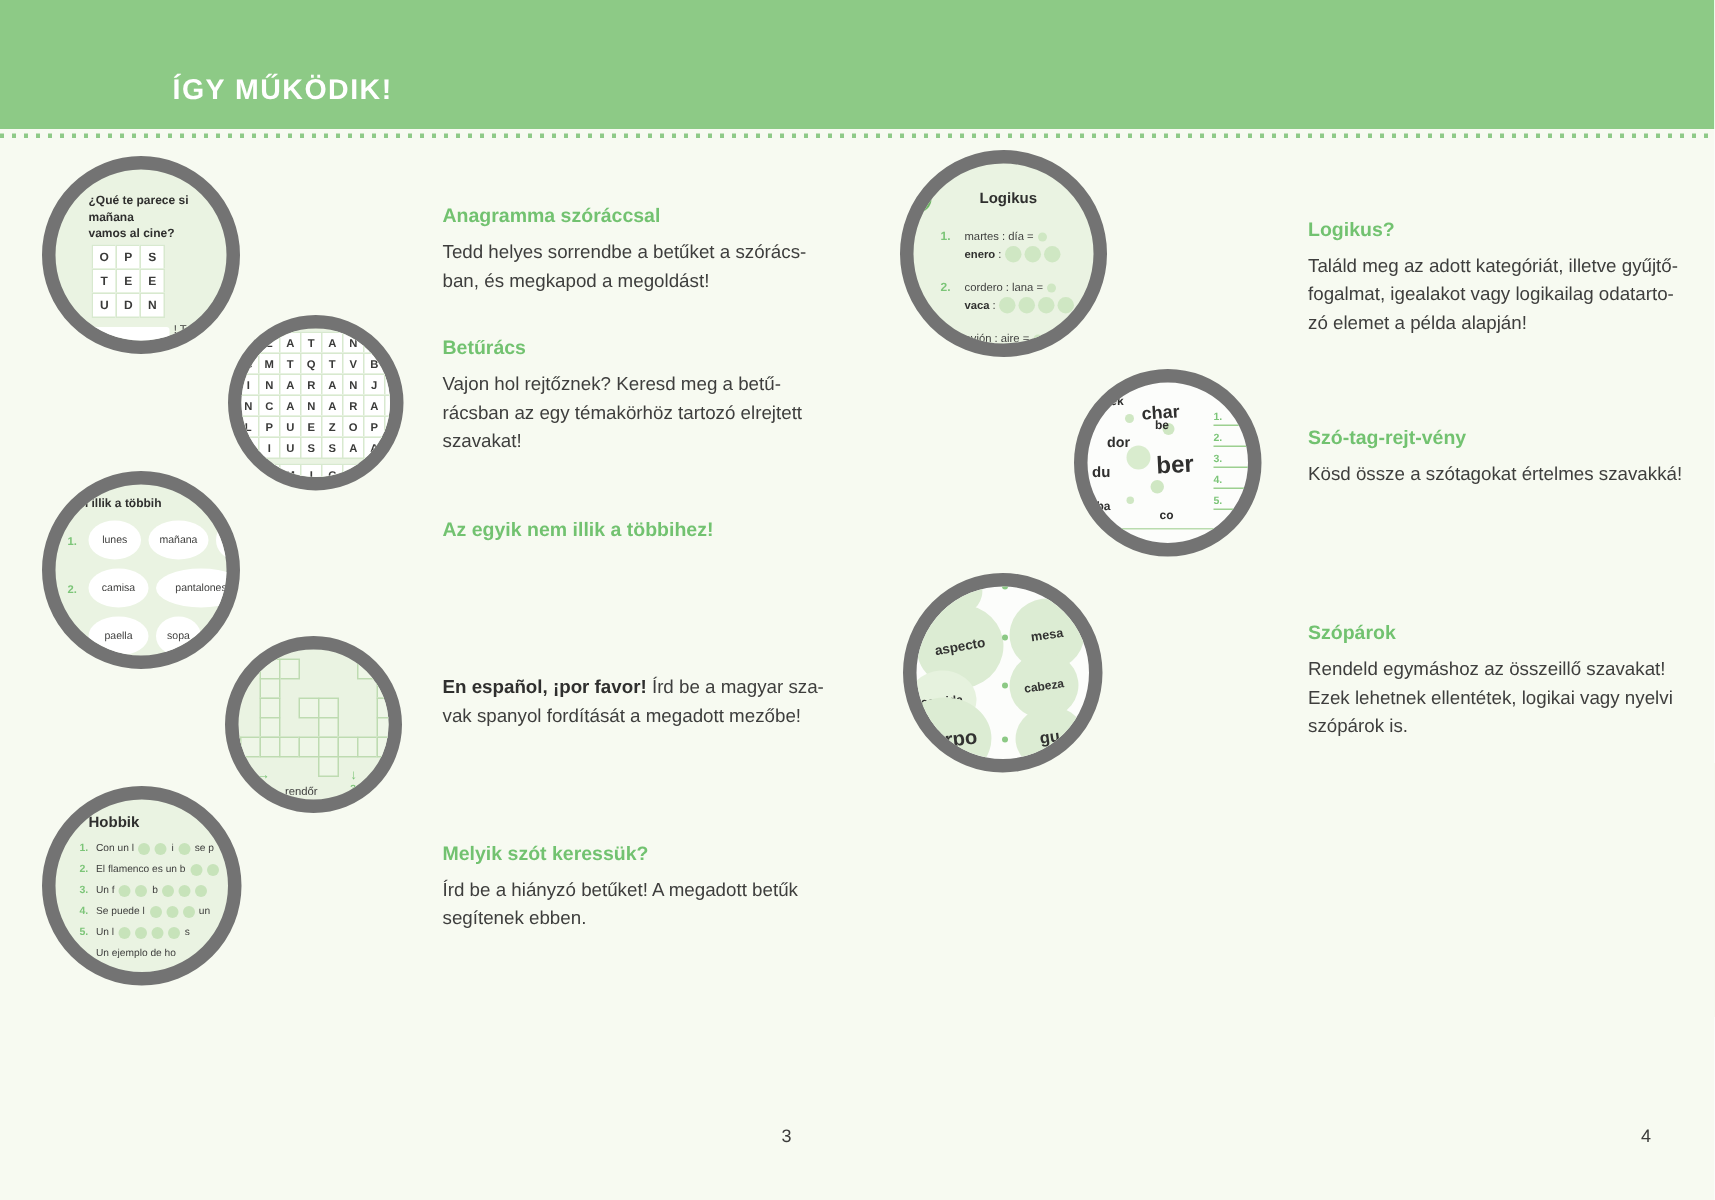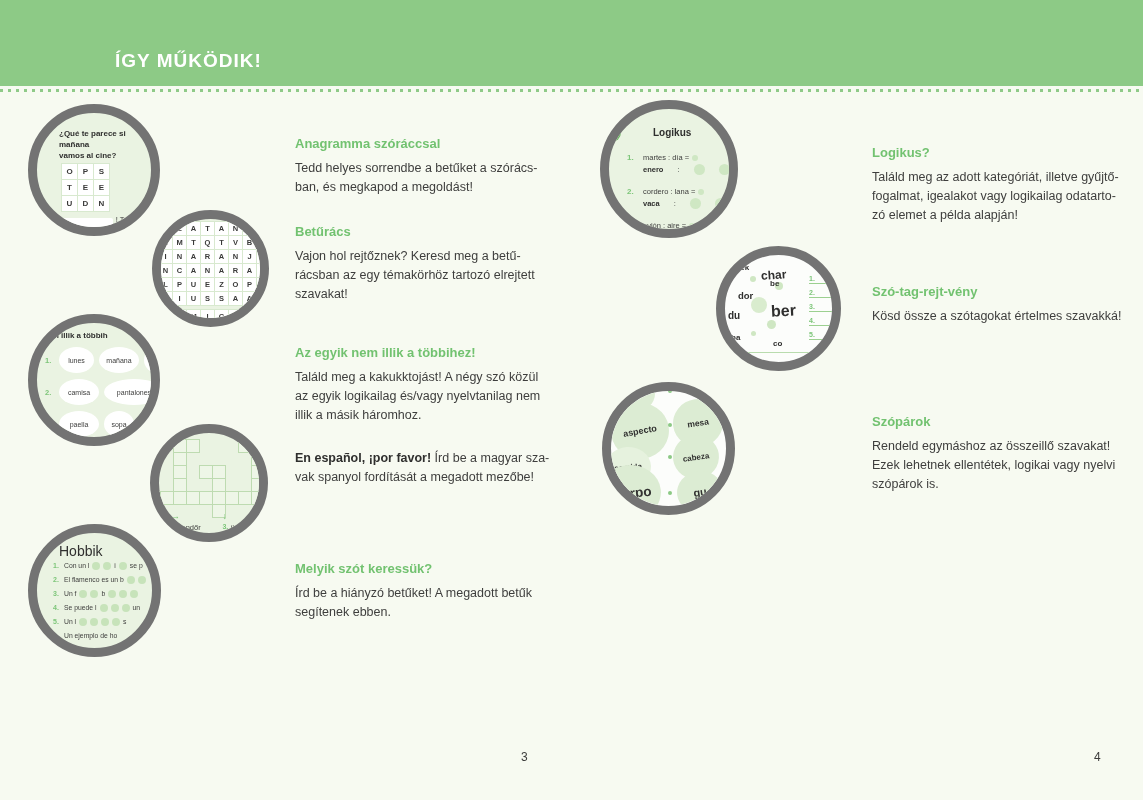--- a/index.html
+++ b/index.html
@@ -56,44 +56,44 @@
         justify-content:center;font-size:7px;color:#3e3e3d;flex:none;}
   
   .c4{left:150px;top:424px;width:118px;height:118px;}
   .cw-grid{position:absolute;left:-12px;top:6px;}
   .cw-row{white-space:nowrap;line-height:0;}
   .cw-cell{display:inline-block;width:12px;height:12px;margin:0 -1px -1px 0;
         border:1px solid transparent;}
   .cw-cell.on{background:#eef6e7;border-color:#bedbb1;}
   .cw-lists{position:absolute;left:12px;top:78px;display:flex;gap:18px;}
   .cw-arrow{font-size:9px;color:#7cc578;font-weight:bold;line-height:10px;}
-  .cwl-row{display:flex;gap:1px;margin-top:2px;}
+  .cwl-row{display:flex;gap:12px;margin-top:2px;}
   .cwl-num{font-size:7px;font-weight:bold;color:#7cc578;min-width:7px;}
   .cwl-word{font-size:7.5px;color:#3e3e3d;}
   
   .c5{left:28px;top:524px;width:133px;height:133px;}
-  .c5-title{position:absolute;left:22px;top:10px;font-size:14px;font-weight:normal;color:#2f2f2e;}
+  .c5-title{position:absolute;left:22px;top:10px;font-size:10px;font-weight:bold;color:#2f2f2e;}
   .hb-rows{position:absolute;left:0;top:28px;width:160px;}
   .hb-row{display:flex;align-items:center;gap:3px;padding-left:16px;margin-bottom:5px;height:9px;}
   .hb-num{width:8px;font-size:7px;font-weight:bold;color:#7cc578;flex:none;}
   .hb-txt{font-size:6.8px;color:#3e3e3d;white-space:nowrap;}
   .hb-dot{width:8px;height:8px;border-radius:50%;background:#c7e3ba;flex:none;}
   
   .c6{left:600px;top:100px;width:138px;height:138px;}
   .c6-title{position:absolute;left:44px;top:18px;font-size:10px;font-weight:bold;color:#2f2f2e;}
   .c6-badge{position:absolute;left:-7px;top:14px;width:19px;height:19px;border-radius:50%;
         background:#6fb566;}
   .c6-badge:after{content:"";position:absolute;left:3px;top:3px;width:9px;height:9px;
         border-radius:50% 0 50% 50%;background:#a8d69e;}
   .lgc-items{position:absolute;left:18px;top:44px;}
   .lgc-item{display:flex;gap:6px;margin-bottom:12px;}
   .lgc-num{font-size:8px;font-weight:bold;color:#7cc578;width:10px;}
   .lgc-l1{font-size:7.5px;color:#3e3e3d;display:flex;align-items:center;gap:3px;}
   .lgc-dot-sm{width:6px;height:6px;border-radius:50%;background:#cfe7c3;display:inline-block;}
-  .lgc-l2{display:flex;align-items:center;gap:14px;margin-top:2px;font-size:7.5px;}
+  .lgc-l2{display:flex;align-items:center;gap:2px;margin-top:2px;font-size:7.5px;}
   .lgc-l2 b{font-size:7.5px;color:#2f2f2e;}
   .lgc-sep{color:#3e3e3d;}
   .lgc-dot{width:11px;height:11px;border-radius:50%;background:#cfe7c3;display:inline-block;}
   
   .c7{left:716px;top:246px;width:125px;height:125px;}
   .c7-title{position:absolute;left:-3px;top:8px;font-size:8px;font-weight:bold;color:#2f2f2e;}
   .syl-item{position:absolute;font-weight:bold;color:#2f2f2e;z-index:2;}
   .syl-0{left:-3px;top:24px;font-size:8px;margin-left:48px;}
   .syl-1{left:36px;top:13px;font-size:12px;transform:rotate(-4deg);}
   .syl-2{left:13px;top:35px;font-size:9.5px;}
@@ -141,23 +141,20 @@
 rácsban az egy témakörhöz tartozó elrejtett
 szavakat!</div>
   </div>
   <div class="section col-left s1">
     <div class="sec-head">Anagramma szóráccsal</div>
     <div class="sec-body">Tedd helyes sorrendbe a betűket a szórács-
 ban, és megkapod a megoldást!</div>
   </div>
   <div class="section col-left s3">
     <div class="sec-head">Az egyik nem illik a többihez!</div>
-    <div class="sec-body">Találd meg a kakukktojást! A négy szó közül
-az egyik logikailag és/vagy nyelvtanilag  nem
-illik a másik háromhoz.</div>
   </div>
   <div class="section col-left s4">
     <div class="sec-body"><b>En español, ¡por favor!</b><span> Írd be a magyar sza-
 vak spanyol fordítását a megadott mezőbe!</span></div>
   </div>
   <div class="section col-left s5">
     <div class="sec-head">Melyik szót keressük?</div>
     <div class="sec-body">Írd be a hiányzó betűket! A megadott betűk
 segítenek ebben.</div>
   </div>

